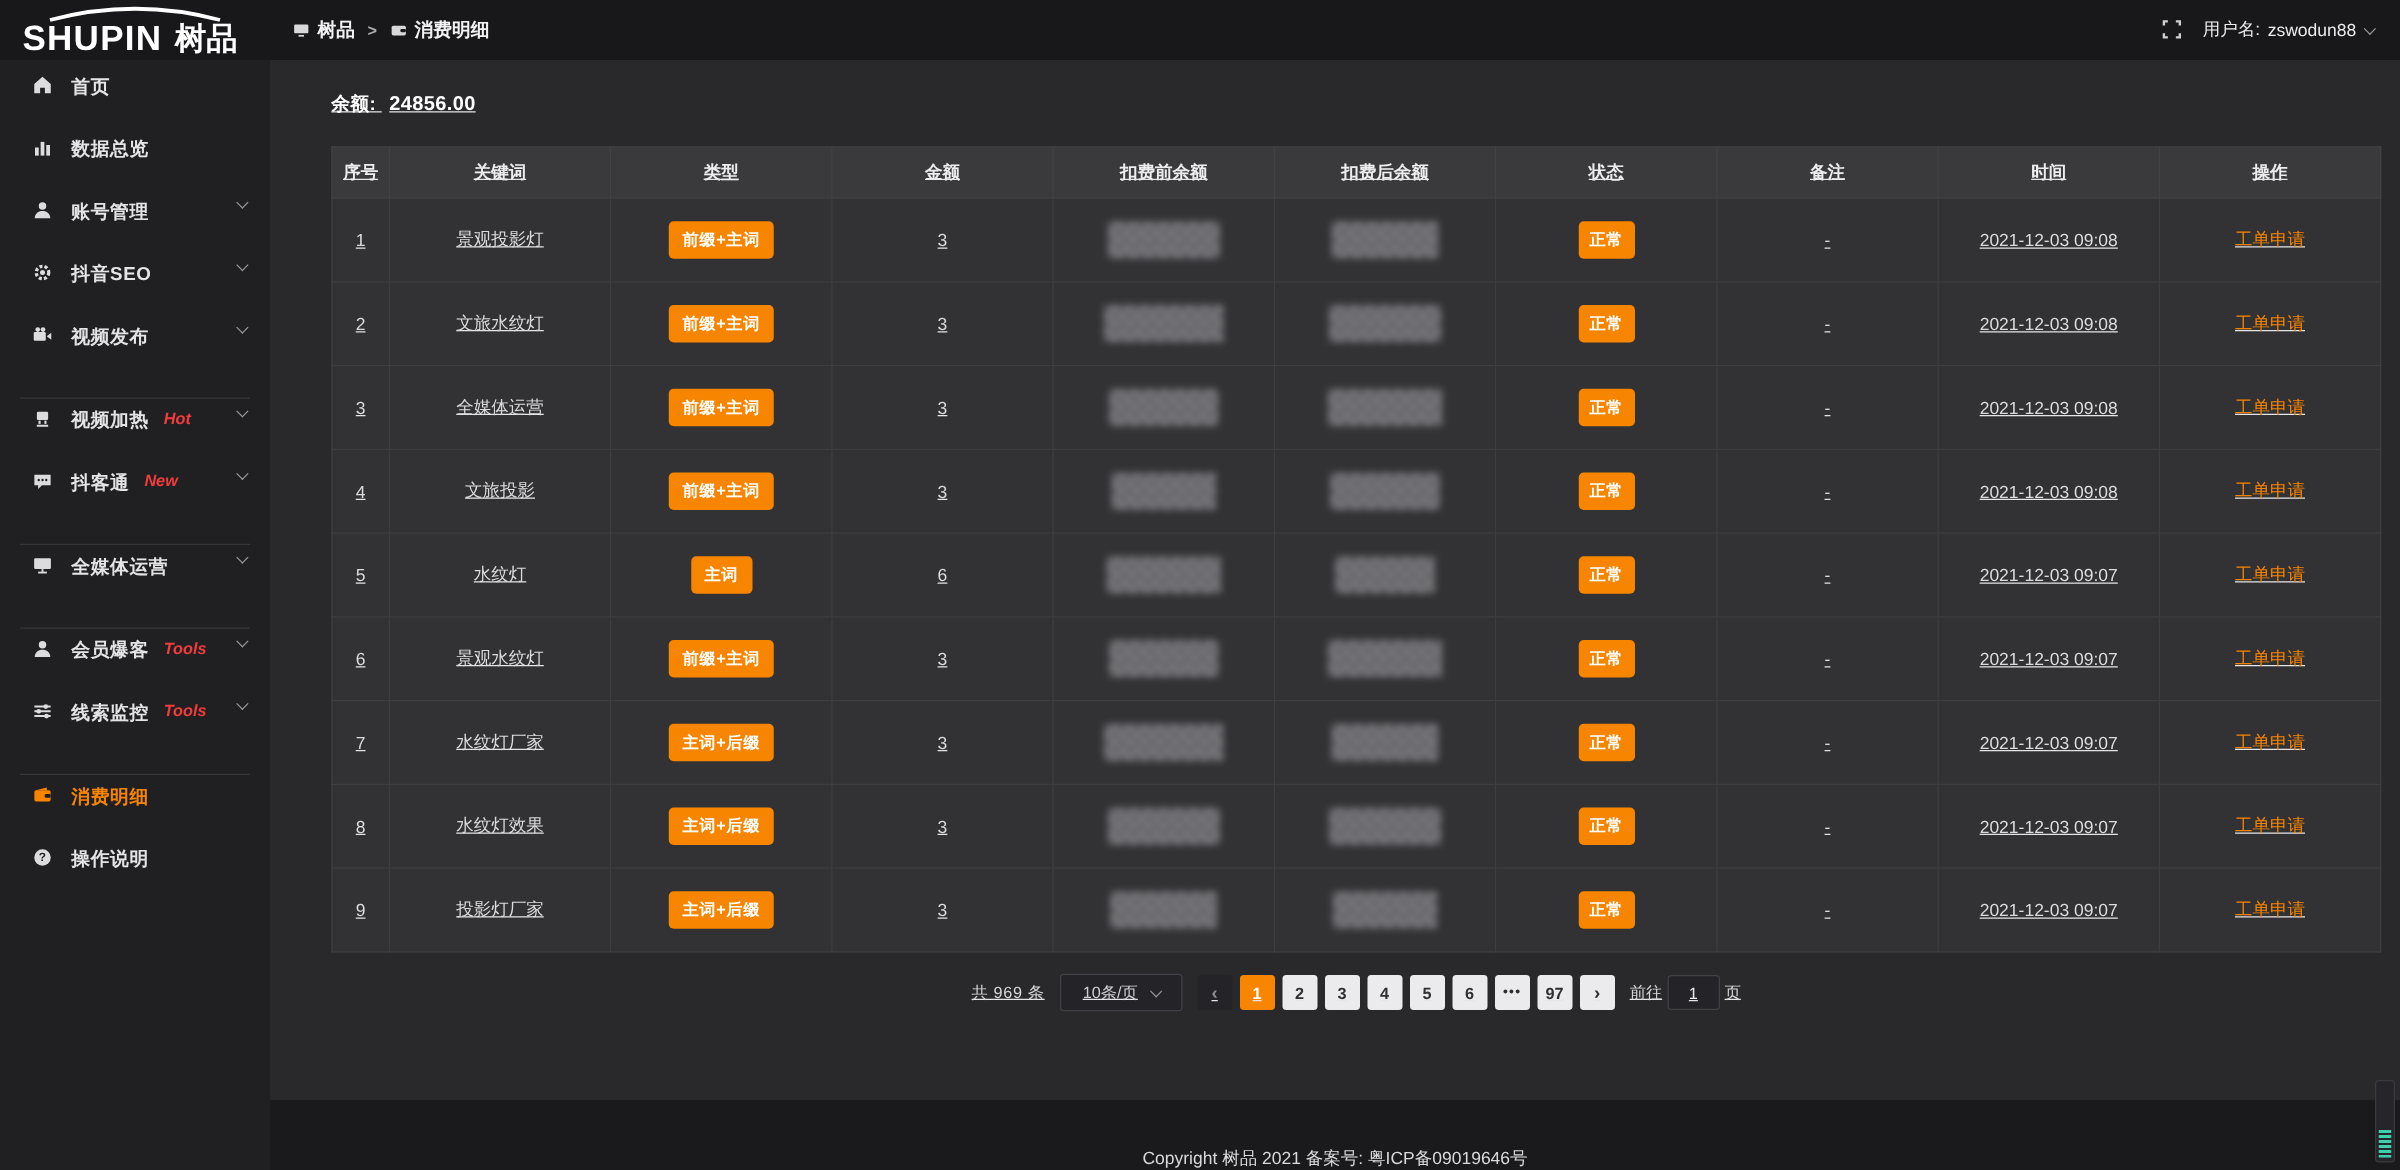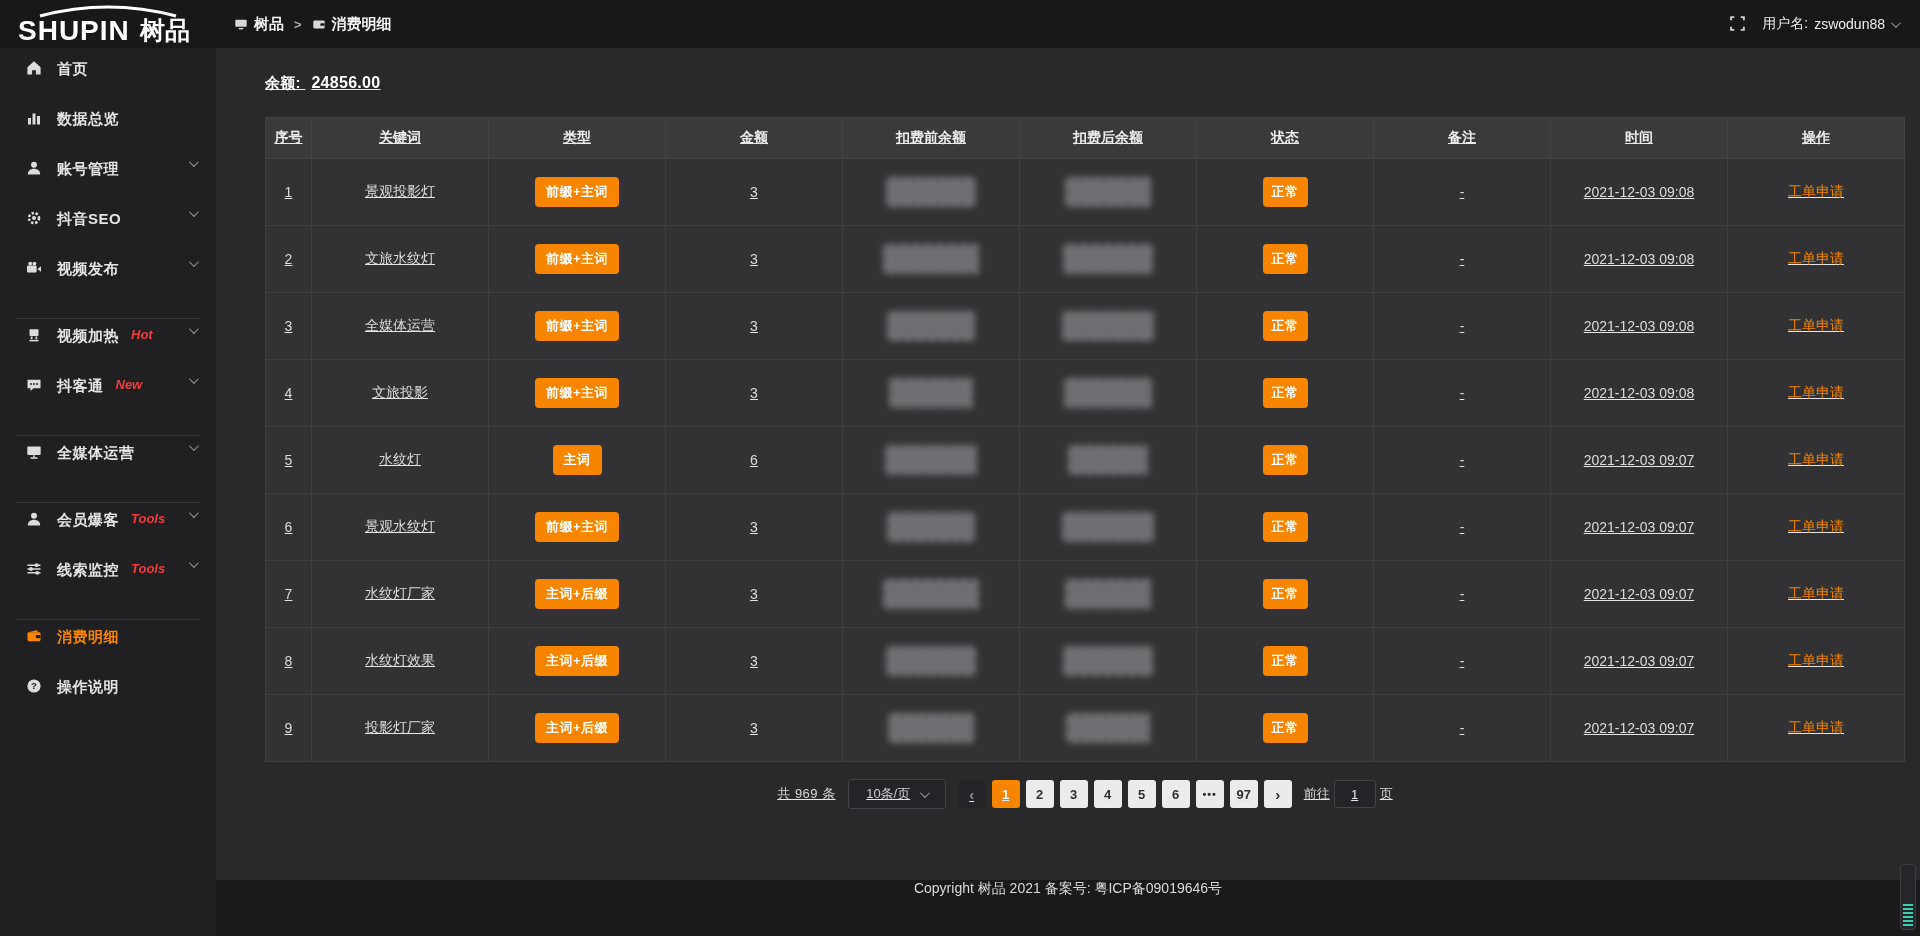--- a/index.html
+++ b/index.html
@@ -86,21 +86,21 @@
   .pg-btn.more { letter-spacing:1px; font-size:11px; }
   .pg-goto { display:flex; align-items:center; gap:4px; }
   .pg-goto input {
     width:42px; height:28px; background:#242428; border:1px solid #414146; border-radius:3px;
     color:#ebebee; text-align:center; font-size:13px; outline:none;
   }
 
   
   .footer {
     position:absolute; left:216px; bottom:0; width:1704px; height:56px;
-    background:#1a1a1d; display:flex; align-items:flex-start; justify-content:center;
+    background:#1a1a1d; display:flex; align-items:flex-end; justify-content:center;
     font-size:14px; color:#dadadc;
   }
   .float-widget {
     position:absolute; right:4px; bottom:6px; width:16px; height:66px;
     background:#26262a; border:1px solid #3a3a3f; border-radius:3px; cursor:pointer;
   }
   .float-widget .stripes {
     position:absolute; left:2px; right:2px; bottom:3px; height:22px;
     background:repeating-linear-gradient(0deg,#3ecfae 0 2px,transparent 2px 4px);
   }

